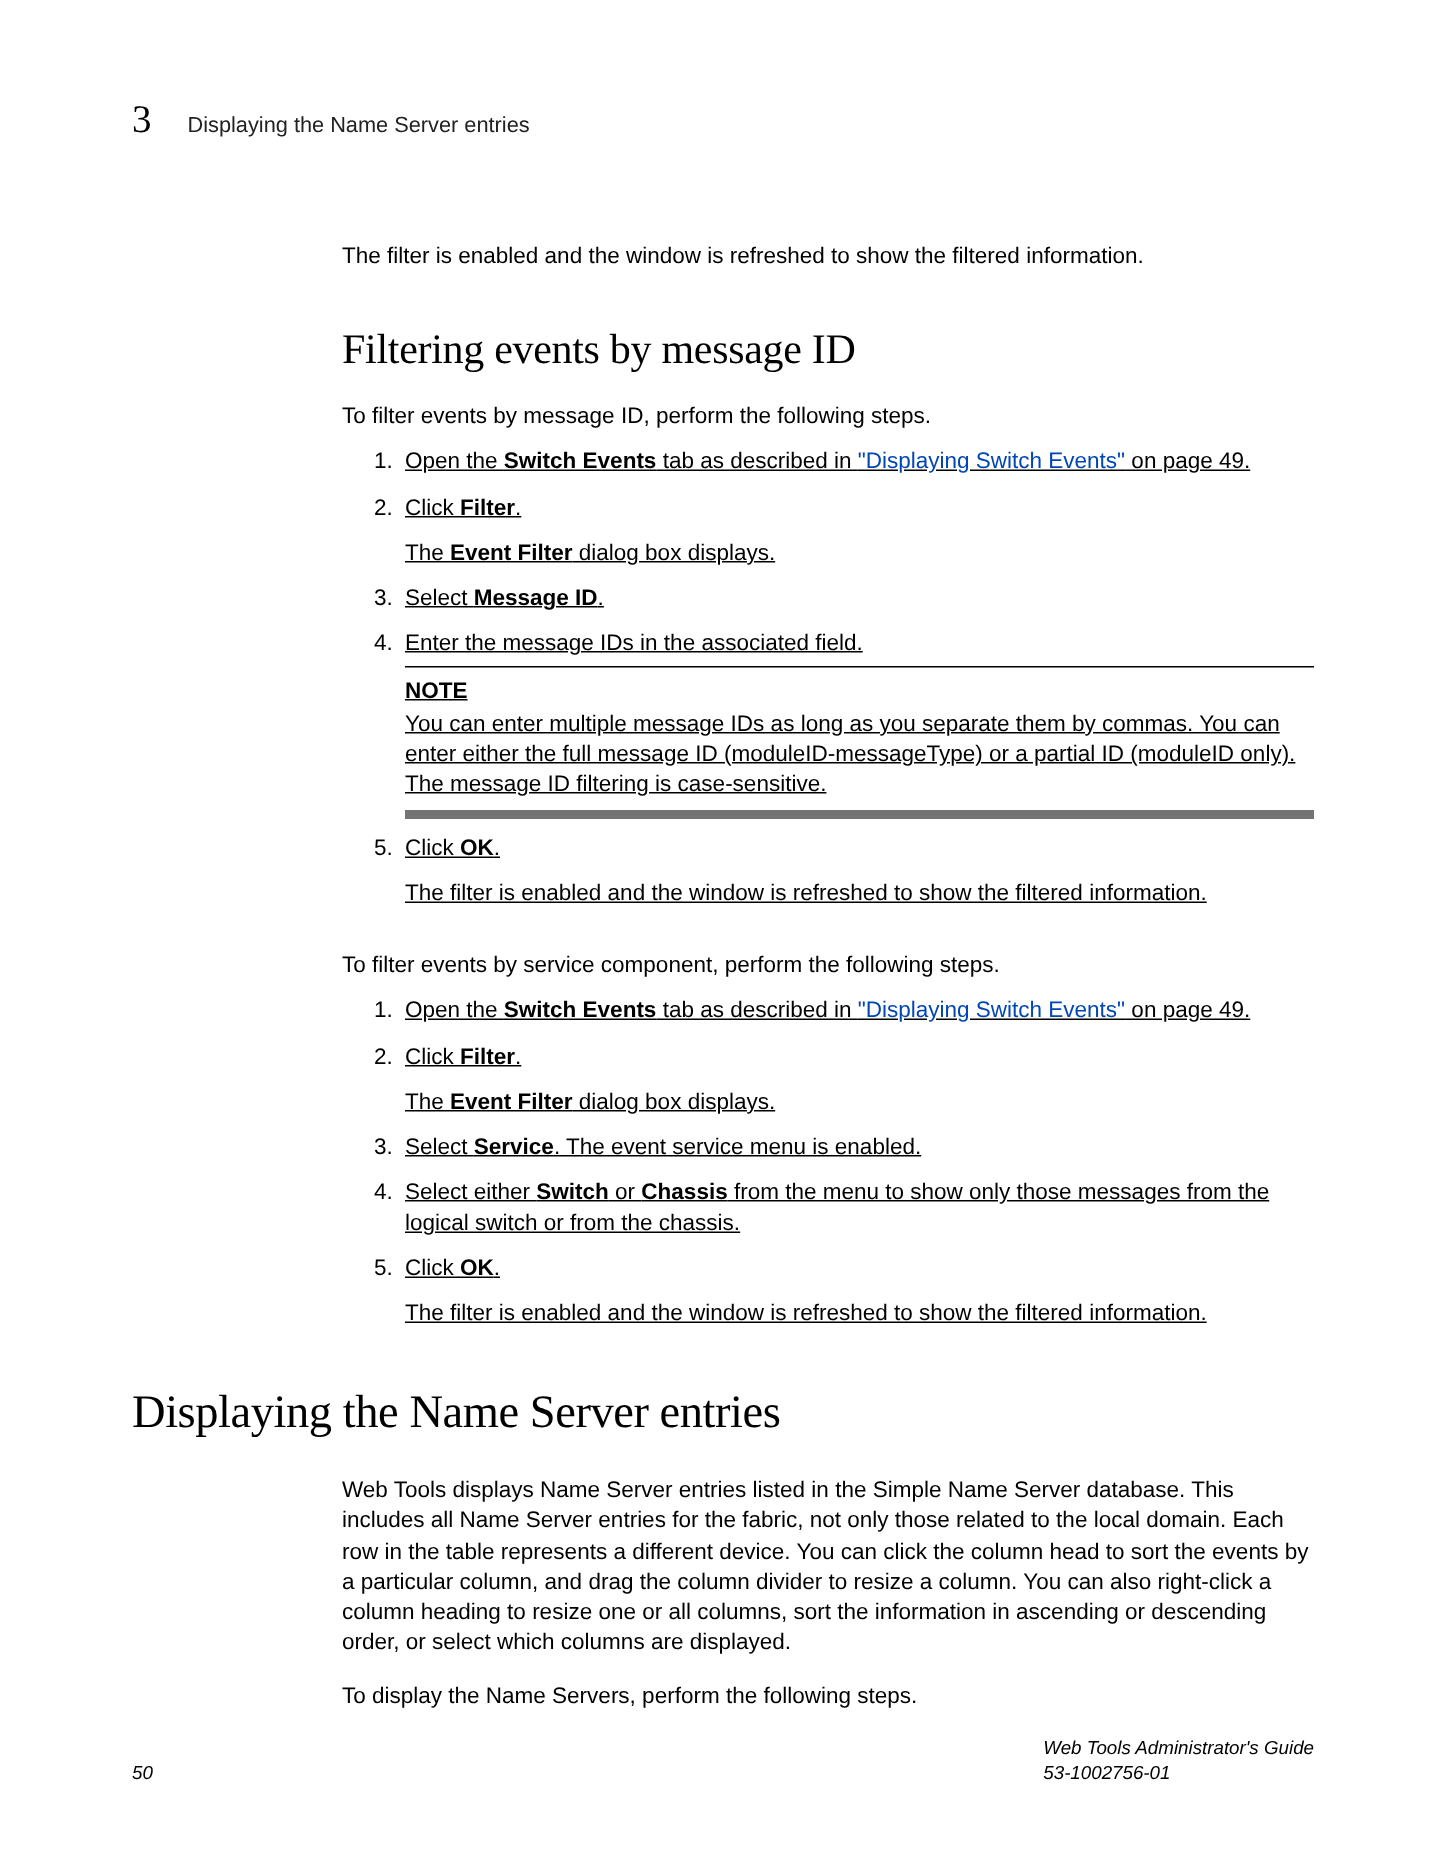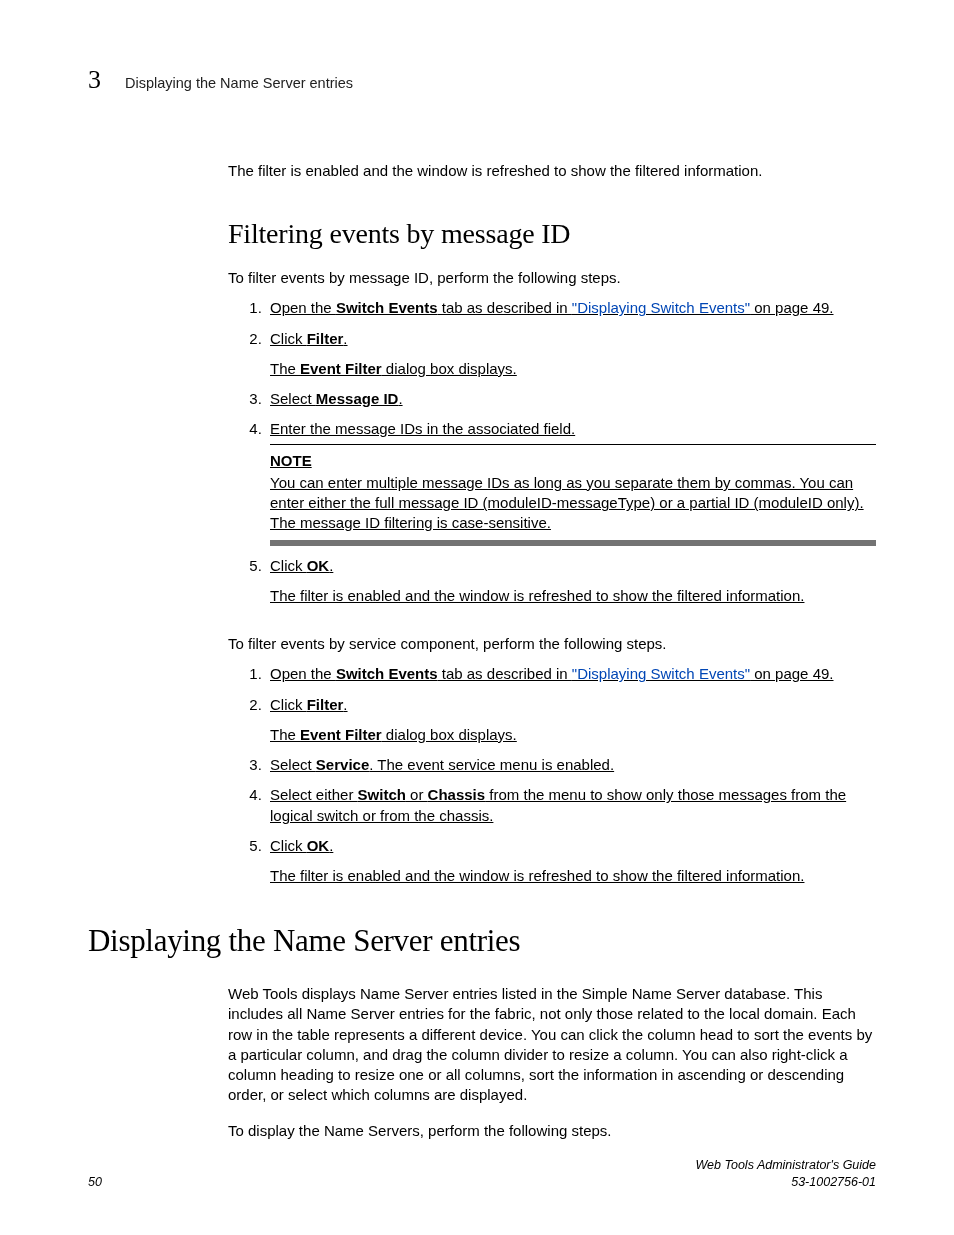--- a/index.html
+++ b/index.html
@@ -105,21 +105,21 @@
       bottom: 44px;
       left: 88px;
       right: 78px;
       display: flex;
       justify-content: space-between;
       align-items: flex-end;
       font-size: 12.5px;
       font-style: italic;
     }
     .footer-right {
-      text-align: right;
+      text-align: left;
       line-height: 1.35;
     }
     .sec-gap-top { margin-top: 20px; }
   </style>
 </head>
 <body>
 
 <div class="page">
 
   <div class="header-row">

